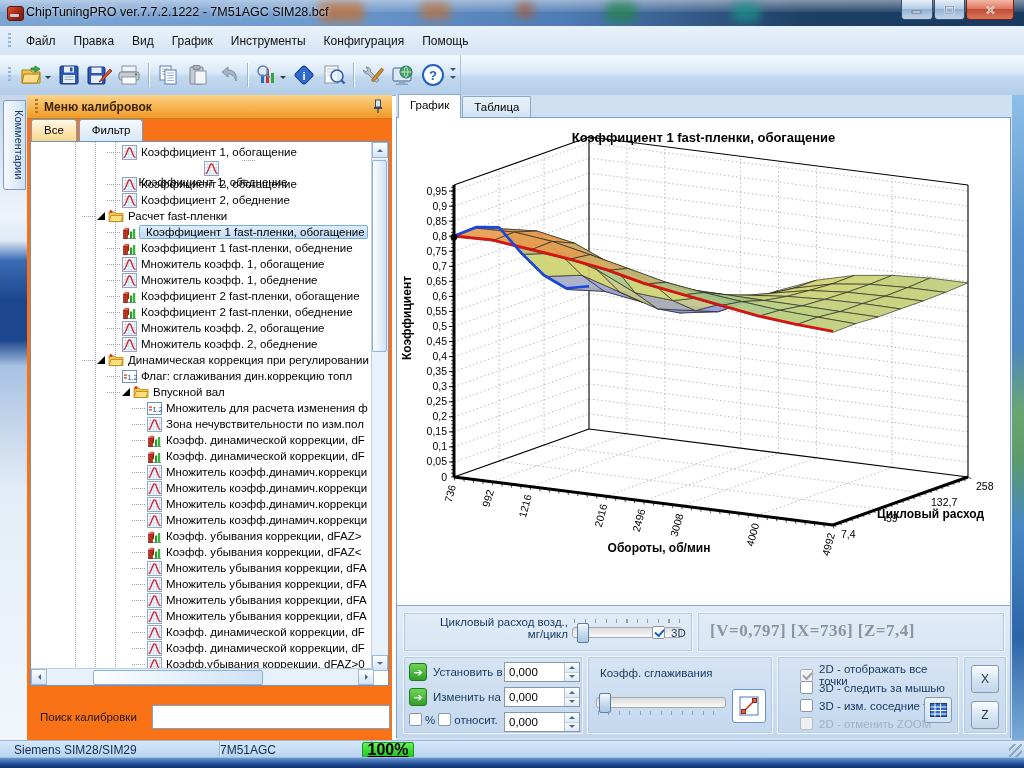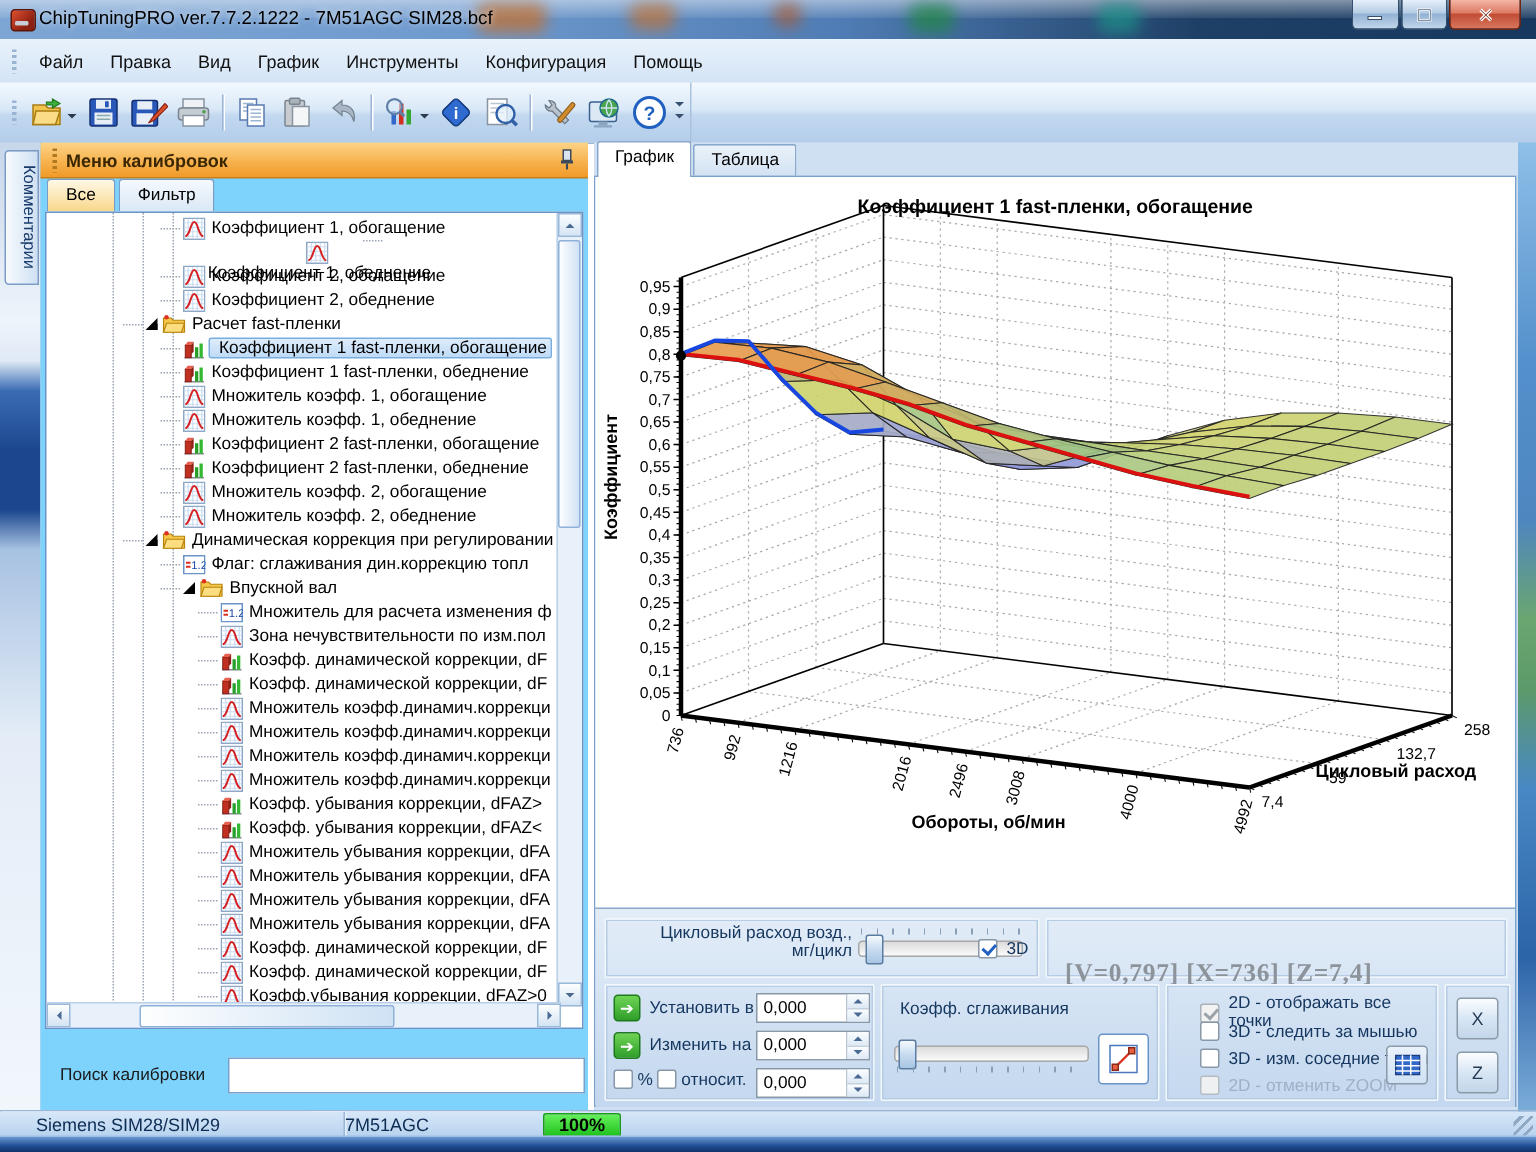--- a/index.html
+++ b/index.html
@@ -37,21 +37,21 @@
   .toverflow{display:flex;flex-direction:column;margin-left:2px;}
   .toverflow i{width:0;height:0;border:3px solid transparent;border-top-color:#36506e;margin:1px 0;}
   
   #left-strip{left:0;top:95px;width:27px;height:662px;
     background:linear-gradient(180deg,#c7d6ea 0%,#eef4fb 18%,#dfe9f5 22%,#3a6cb4 25%,#1c478e 31%,#1c478e 37%,#a8c2e2 41%,#e4edf7 60%,#f2f7fc 100%);
     border-right:1px solid #9ab4d4;}
   #comment-tab{position:absolute;left:3px;top:5px;width:21px;height:88px;
     background:linear-gradient(90deg,#f6fafd,#cfe0f2);border:1px solid #7a9cc6;border-radius:3px 0 0 3px;
     writing-mode:vertical-rl;text-align:center;font-size:11px;color:#173a6a;}
   
-  #left-panel{left:27px;top:95px;width:365px;height:645px;background:#7dd3fc;}
+  #left-panel{left:27px;top:95px;width:365px;height:645px;background:#f97316;}
   #panel-header{position:absolute;left:0;top:0;width:365px;height:23px;
     background:linear-gradient(180deg,#fcd488 0%,#f7b34f 55%,#f09a28 100%);
     border-bottom:1px solid #c87f1a;display:flex;align-items:center;}
   #panel-header .grip{background:repeating-linear-gradient(180deg,#b07820 0 2px,transparent 2px 4px);}
   #panel-title{font-size:12px;font-weight:bold;color:#3a2600;}
   #pin-icon{position:absolute;right:8px;top:4px;}
   #panel-tabs{position:absolute;left:0;top:23px;width:365px;height:23px;display:flex;align-items:flex-end;padding-left:4px;box-sizing:border-box;}
   .ptab{height:21px;line-height:20px;padding:0 12px;font-size:11.5px;border:1px solid #7a9cc6;border-bottom:none;border-radius:3px 3px 0 0;margin-right:2px;}
   .ptab.active{background:linear-gradient(180deg,#fff8e6,#f8d78a);}
   .ptab.inactive{background:linear-gradient(180deg,#f4f9fe,#d9e7f6);}
@@ -108,24 +108,24 @@
   .spin .btns{width:14px;display:flex;flex-direction:column;border-left:1px solid #b8c4d0;}
   .spin .btns i{flex:1;background:linear-gradient(180deg,#fbfdff,#dde9f5);display:flex;align-items:center;justify-content:center;}
   .spin .btns i+i{border-top:1px solid #c4d0dc;}
   .sq-btn{background:linear-gradient(180deg,#fbfdff,#d8e6f4 50%,#c2d6ea);border:1px solid #8a9aa8;border-radius:3px;
     display:flex;align-items:center;justify-content:center;color:#223a52;font-size:12px;}
   
   #right-border{left:1012px;top:95px;width:12px;height:662px;
     background:linear-gradient(180deg,#8ec0e8 0%,#5490cc 22%,#4e86c0 38%,#6aa670 48%,#5c9a6a 55%,#4888c4 65%,#2c64a8 82%,#88b8e0 100%);}
   #statusbar{left:0;top:740px;width:1024px;height:17px;
     background:linear-gradient(180deg,#d7e7f8,#b7d2ee);border-top:1px solid #9ab6d6;font-size:12px;color:#0c2c54;}
-  .seg{position:absolute;top:0;height:17px;display:flex;align-items:center;padding-left:24px;border-right:1px solid #9ab6d6;box-shadow:1px 0 0 #e8f2fc;}
+  .seg{position:absolute;top:0;height:17px;display:flex;align-items:center;padding-left:14px;border-right:1px solid #9ab6d6;box-shadow:1px 0 0 #e8f2fc;}
   #progress-badge{position:absolute;left:362px;top:1px;width:50px;height:14px;border:1px solid #1d9a1d;border-radius:2px;
     background:linear-gradient(180deg,#66f05c,#1fc21f);display:flex;align-items:center;justify-content:center;
-    font-size:12px;font-weight:bold;color:#000;}
+    font-size:16px;font-weight:bold;color:#000;text-decoration:underline;}
   #resize-grip{position:absolute;right:2px;bottom:1px;width:13px;height:13px;
     background:repeating-linear-gradient(135deg,transparent 0 3px,#8fa8c4 3px 5px);}
   #bottom-border{left:0;top:757px;width:1024px;height:11px;
     background:linear-gradient(180deg,#6a98d0,#1e4c94 55%,#0c2c60);border-top:1px solid #9cc0e8;}
   svg text{font-family:"Liberation Sans","DejaVu Sans",sans-serif;}
 </style>
 </head>
 <body>
 
 <div class="abs" id="titlebar">
@@ -1064,21 +1064,21 @@
         <div class="ticks" style="left:170px;top:6px;width:106px;"></div>
         <div class="slider" style="position:absolute;left:168px;top:14px;width:108px;">
           <div class="sthumb" style="left:4px;"></div>
         </div>
         <div class="optrow" style="left:248px;top:13px;">
           <span class="cb checked"></span>
           <span>3D</span>
         </div>
       </div>
       <div class="gbox" style="left:300px;top:6px;width:306px;height:38px;">
-        <div id="readout" style="position:absolute;left:12px;top:8px;margin-top:18px;">[V=0,797] [X=736] [Z=7,4]</div>
+        <div id="readout" style="position:absolute;left:12px;top:8px;">[V=0,797] [X=736] [Z=7,4]</div>
       </div>
 
       <div class="gbox" style="left:6px;top:50px;width:178px;height:76px;">
         <div class="optrow" style="left:5px;top:6px;">
           <span class="greenbtn">➔</span>
           <span>Установить в</span>
         </div>
         <div class="spin" style="position:absolute;left:100px;top:5px;">
           <div class="val">0,000</div>
           <div class="btns">

